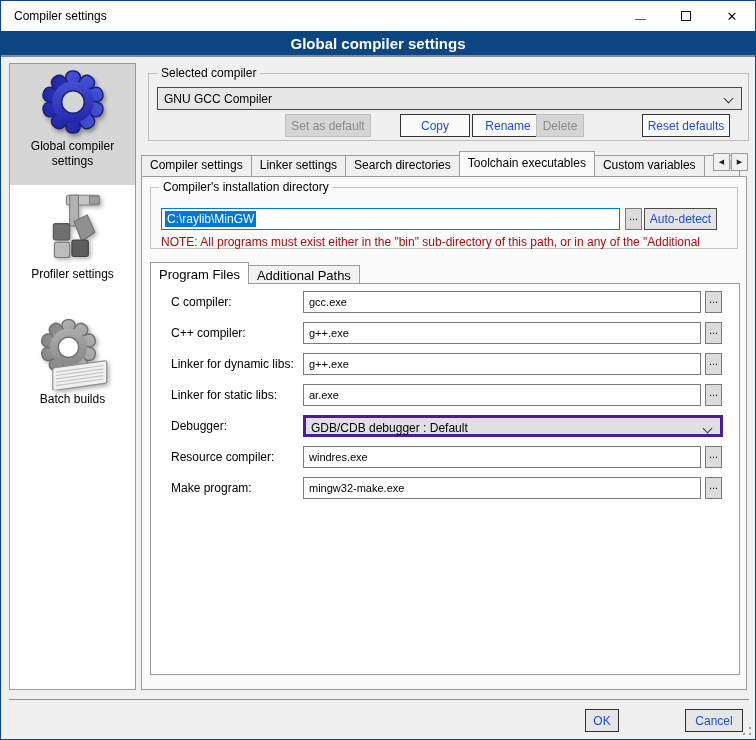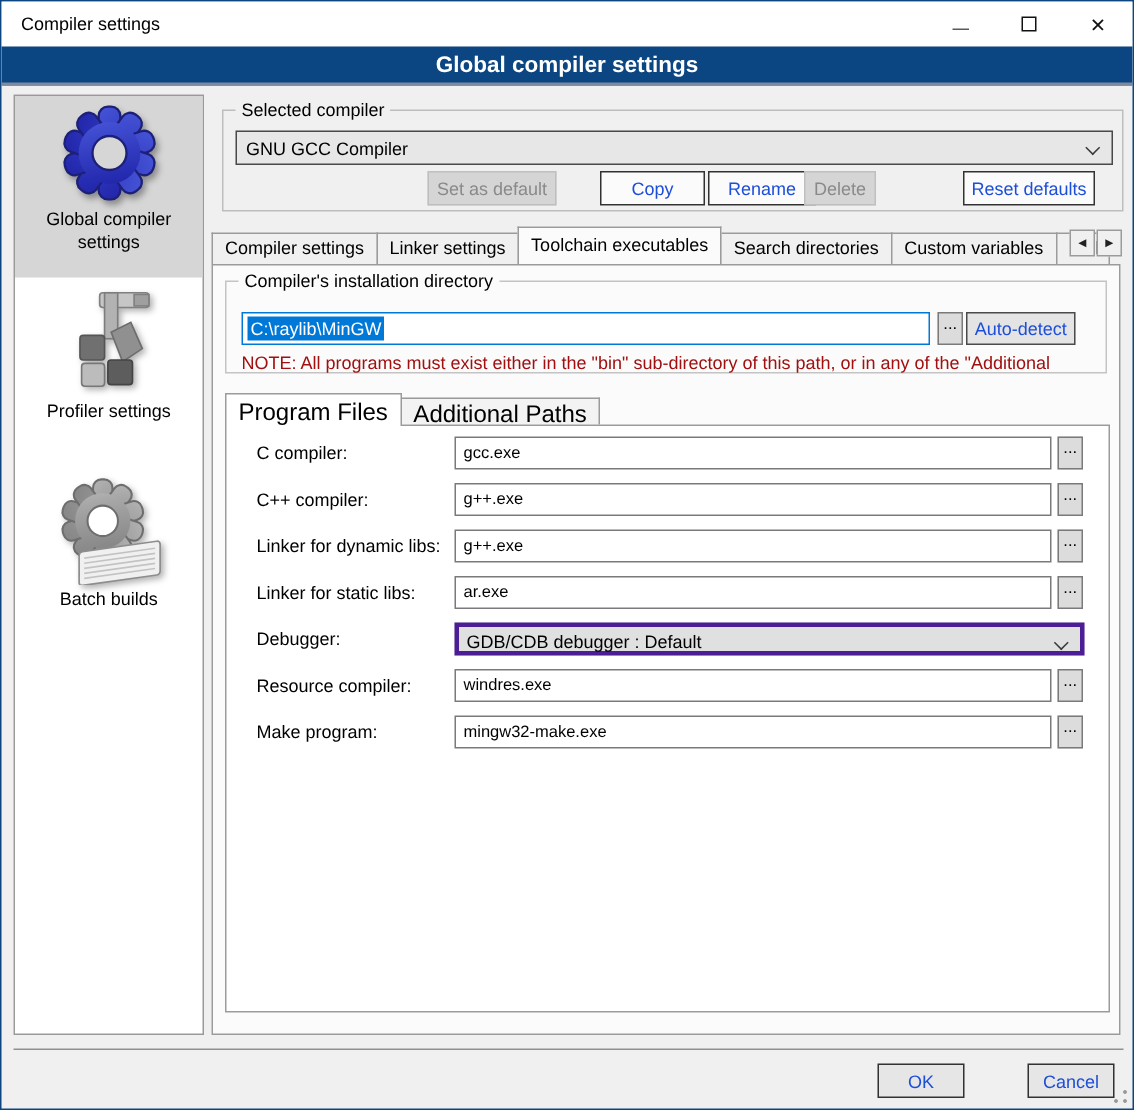--- a/index.html
+++ b/index.html
@@ -56,21 +56,21 @@
   .path-input{position:absolute;left:10px;top:20px;width:459px;height:22px;background:#fff;
     border:1px solid #0078d7;font-size:12px;display:flex;align-items:center;padding-left:3px;}
   .path-sel{background:#0078d7;color:#fff;padding:1px 2px;}
   .dots{position:absolute;width:17px;height:22px;background:#dcdcdc;border:1px solid #7a7a7a;
     font-size:11px;line-height:10px;color:#000;padding:0 0 6px 0;}
   .note{position:absolute;left:10px;top:47px;width:576px;font-size:12px;color:#a01010;
     white-space:nowrap;overflow:hidden;}
   
   .nbtabs{position:absolute;left:8px;top:85px;display:flex;align-items:flex-end;height:22px;}
   .nbtab{height:19px;border:1px solid #9b9b9b;border-bottom:none;background:#f3f3f3;
-    font-size:16px;padding:2px 8px 0 8px;margin-right:-1px;white-space:nowrap;}
+    font-size:13px;padding:2px 8px 0 8px;margin-right:-1px;white-space:nowrap;}
   .nbtab.active{height:22px;background:#fff;padding-top:4px;z-index:2;position:relative;}
   .nbpage{position:absolute;left:8px;top:106px;width:590px;height:392px;background:#fff;
     border:1px solid #9b9b9b;z-index:1;}
   
   .frow{position:absolute;left:0;width:100%;height:22px;}
   .flabel{position:absolute;left:20px;top:0;font-size:12px;color:#000;line-height:22px;}
   .finput{position:absolute;left:152px;width:398px;height:22px;background:#fff;border:1px solid #7a7a7a;
     font-size:11px;line-height:20px;padding-left:5px;color:#000;}
   .frow .dots{left:554px;top:0;}
   .fselect{position:absolute;left:152px;width:420px;height:22px;background:#e0e0e0;border:3px solid #4c1d95;
@@ -185,22 +185,22 @@
     <button class="btn disabled" style="left:136px;top:40px;width:86px;" disabled="">Set as default</button>
     <button class="btn light" style="left:251px;top:40px;width:70px;">Copy</button>
     <button class="btn light" style="left:323px;top:40px;width:72px;">Rename</button>
     <button class="btn disabled" style="left:387px;top:40px;width:48px;" disabled="">Delete</button>
     <button class="btn light" style="left:493px;top:40px;width:88px;">Reset defaults</button>
   </div>
 
   <div class="tabstrip">
     <div class="tab">Compiler settings</div>
     <div class="tab">Linker settings</div>
+    <div class="tab">Search directories</div>
     <div class="tab active">Toolchain executables</div>
-    <div class="tab">Search directories</div>
     <div class="tab">Custom variables</div>
     <div class="tab clipped">Build</div>
     <div class="tab-arrows">
       <button class="arrow-btn">
           <span>◀</span>
         </button>
       <button class="arrow-btn">
           <span>▶</span>
         </button>
     </div>
@@ -266,17 +266,17 @@
       <div class="frow" style="top:193px;">
         <span class="flabel">Make program:</span>
         <span class="finput">mingw32-make.exe</span>
         <button class="dots">...</button>
       </div>
 
     </div>
   </div>
 
   <div class="divider"></div>
-  <button class="btn" style="left:584px;top:708px;width:58px;background:#e6e6e6;">OK</button>
+  <button class="btn" style="left:584px;top:708px;width:34px;background:#e6e6e6;">OK</button>
   <button class="btn" style="left:684px;top:708px;width:58px;background:#e6e6e6;">Cancel</button>
   <div class="grip"></div>
 
 </div>
 
 </body></html>

